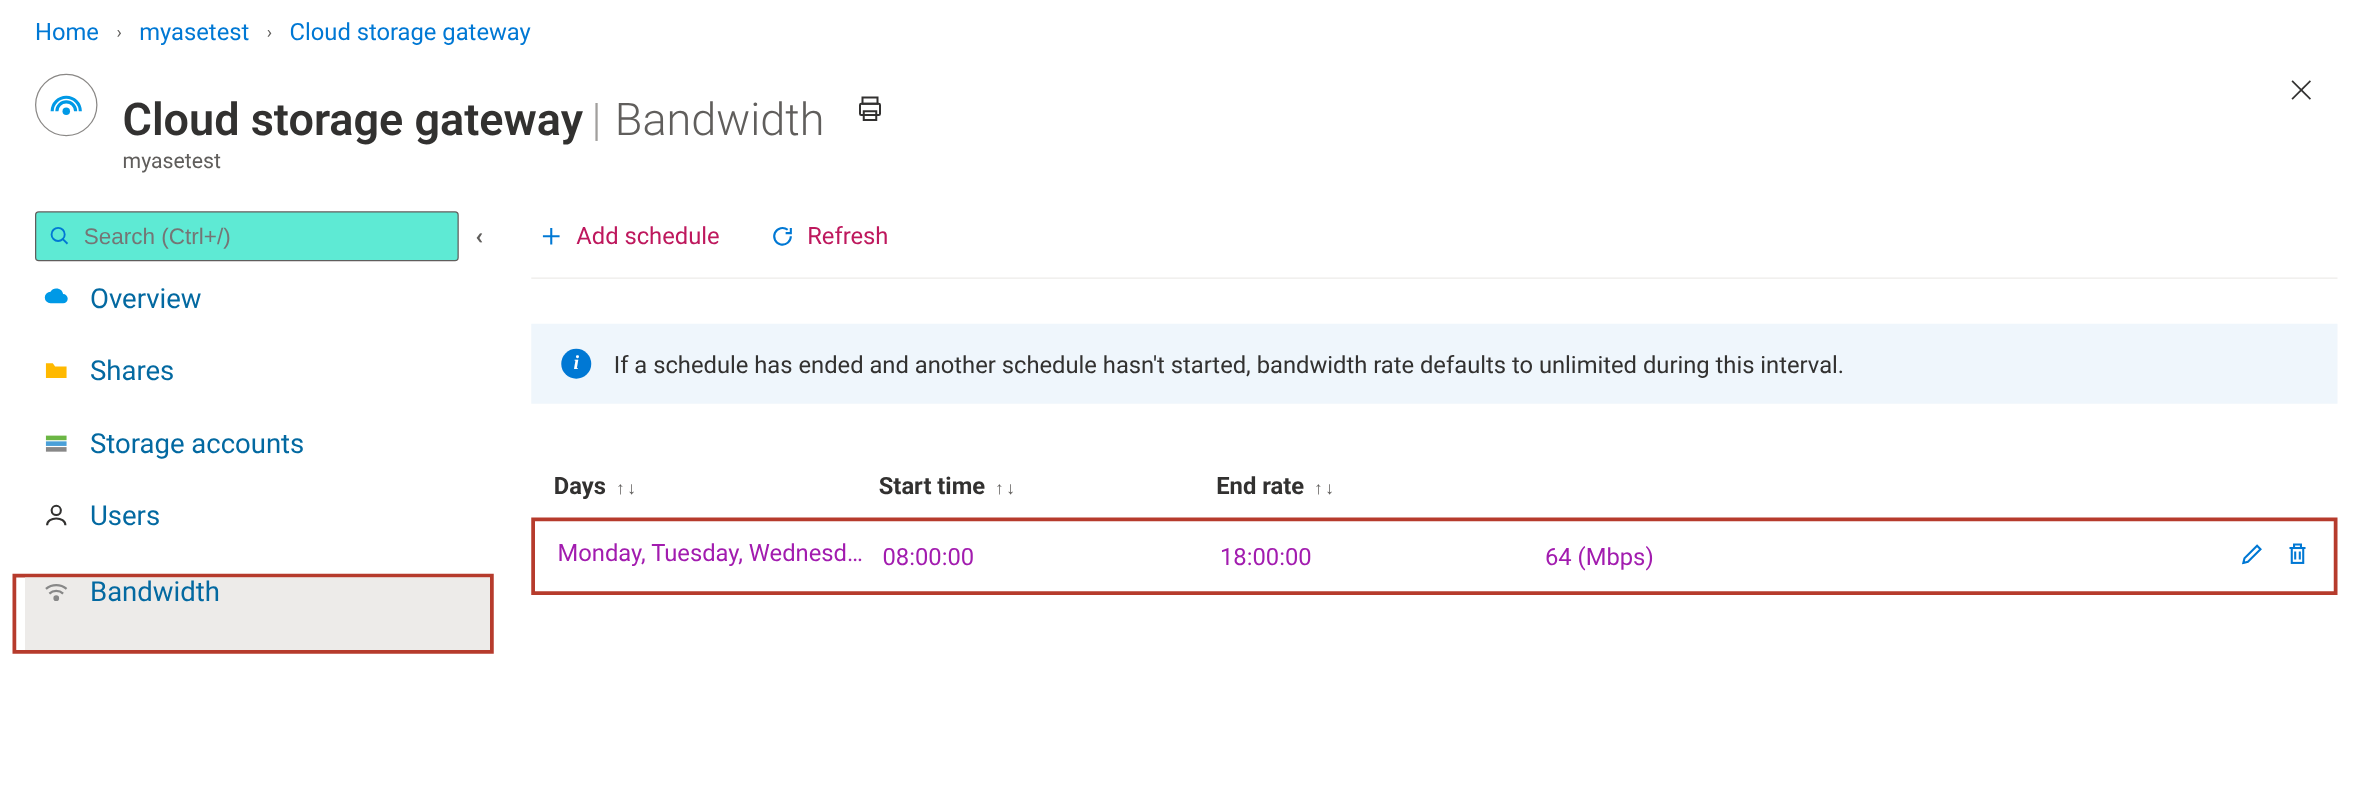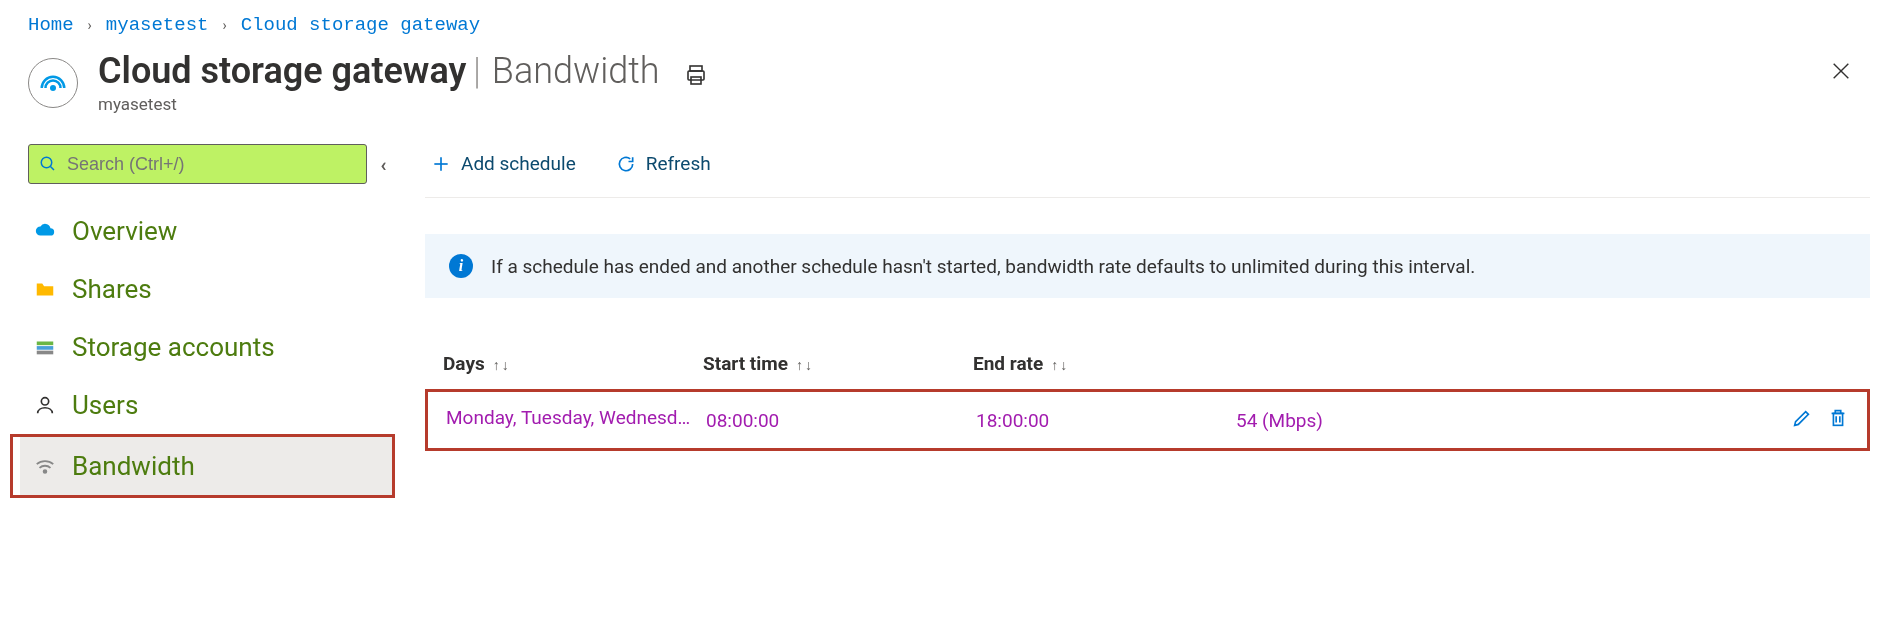--- a/index.html
+++ b/index.html
@@ -5,21 +5,21 @@
   * { box-sizing: border-box; }
   html, body {
     margin: 0; padding: 0;
     font-family: "Segoe UI", -apple-system, BlinkMacSystemFont, Roboto, sans-serif;
     color: #323130;
     background: #fff;
     font-size: 19px;
     width: 1890px;
     height: 644px;
   }
-  a { color: #0078d4; text-decoration: none; font-family: Liberation Mono, monospace; }
+  a { color: #0078d4; text-decoration: none; }
 
   
   .breadcrumb {
     display: flex; align-items: center;
     padding: 14px 28px 10px 28px;
     gap: 14px;
     font-size: 19px;
   }
   .breadcrumb .sep { color: #605e5c; font-size: 14px; }
 
@@ -30,21 +30,21 @@
   }
   .resource-icon {
     width: 50px; height: 50px; border-radius: 50%;
     border: 1px solid #8a8886; background: #fff;
     display: flex; align-items: center; justify-content: center;
     margin-right: 20px; margin-top: 8px;
     flex: 0 0 auto;
   }
   .resource-icon svg { width: 30px; height: 30px; }
   .title-block { flex: 1 1 auto; }
-  .title-line { display: flex; align-items: flex-end; gap: 24px; }
+  .title-line { display: flex; align-items: flex-start; gap: 24px; margin-top: 24px; }
   .title-main { font-size: 36px; font-weight: 600; color: #323130; }
   .title-sep  { font-size: 36px; font-weight: 300; color: #a19f9d; margin: 0 2px; }
   .title-sub  { font-size: 36px; font-weight: 300; color: #605e5c; }
   .title-subline { font-size: 17px; color: #605e5c; margin-top: 2px; }
   .print-icon { color: #323130; cursor: pointer; }
   .close-x {
     margin-left: auto; font-size: 28px; color: #323130;
     cursor: pointer; padding: 6px 10px;
   }
 
@@ -55,45 +55,45 @@
   .sidebar { width: 375px; flex: 0 0 auto; }
   .search-wrap {
     display: flex; align-items: center; gap: 14px;
     padding: 0 8px 18px 8px;
   }
   .search-box {
     flex: 1 1 auto;
     display: flex; align-items: center;
     border: 1px solid #605e5c; border-radius: 3px;
     height: 40px; padding: 0 10px; gap: 8px;
-    color: #605e5c; background: #bef264;
+    color: #605e5c; background: #5eead4;
   }
   .search-box input {
     border: none; outline: none; flex: 1;
     font-size: 18px; color: #323130; background: transparent;
   }
   .collapse-chevrons { color: #605e5c; cursor: pointer; font-size: 18px; letter-spacing: -6px; padding-right: 6px;}
   .nav-item {
-    display: flex; align-items: center; gap: 16px;
+    display: flex; align-items: flex-start; gap: 16px;
     height: 58px; padding: 0 14px; cursor: pointer;
-    font-size: 26px; color: #4d7c0f;
+    font-size: 22px; color: #0369a1;
   }
   .nav-item.selected { background: #edebe9; }
   .nav-item .nav-icon { width: 22px; height: 22px; display: inline-flex; align-items: center; justify-content: center; }
   .nav-highlight { border: 3px solid #b63b2c; margin-left: -10px; padding-left: 7px; }
 
   
   .main { flex: 1 1 auto; padding-left: 30px; position: relative; }
   .toolbar {
     display: flex; align-items: center; gap: 28px;
     padding: 4px 0 18px 0;
   }
   .toolbar-btn {
     display: inline-flex; align-items: center; gap: 10px;
-    color: #0c4a6e; font-size: 19px; cursor: pointer;
+    color: #be185d; font-size: 19px; cursor: pointer;
     padding: 4px 6px;
   }
   .toolbar-btn .t-icon { color: #0078d4; display: inline-flex; }
   .toolbar-divider { height: 1px; background: #edebe9; margin-bottom: 36px; }
 
   .info-box {
     background: #eff6fc;
     display: flex; align-items: center; gap: 18px;
     padding: 20px 24px; font-size: 19px; color: #323130;
     margin-bottom: 40px;
@@ -260,21 +260,21 @@
       <div><span>Start time</span><span class="sort-icon">↑↓</span></div>
       <div><span>End rate</span><span class="sort-icon">↑↓</span></div>
       <div></div>
     </div>
 
     <div class="row-highlight">
       <div class="table-row">
         <div><span class="ellipsis">Monday, Tuesday, Wednesd…</span></div>
         <div>08:00:00</div>
         <div>18:00:00</div>
-        <div>54 (Mbps)</div>
+        <div>64 (Mbps)</div>
         <div class="row-actions">
           <span>
             <svg width="22" height="22" viewBox="0 0 24 24" fill="none" stroke="#0078d4" stroke-width="1.8">
                 <path d="M4 20l4-1 11-11-3-3L5 16l-1 4z"></path>
               </svg>
           </span>
           <span>
             <svg width="22" height="22" viewBox="0 0 24 24" fill="none" stroke="#0078d4" stroke-width="1.8">
                 <path d="M5 7h14"></path>
                 <path d="M9 7V4h6v3"></path>

